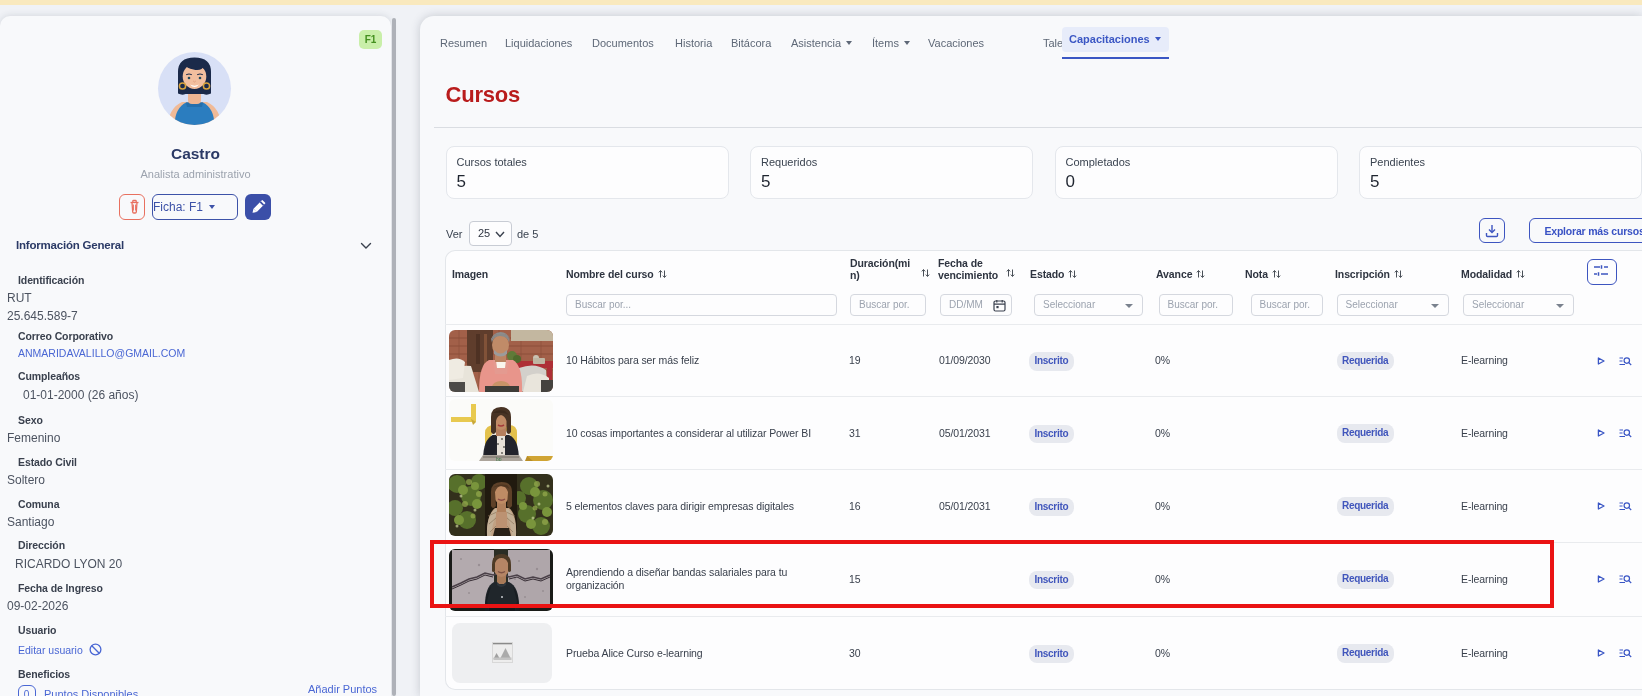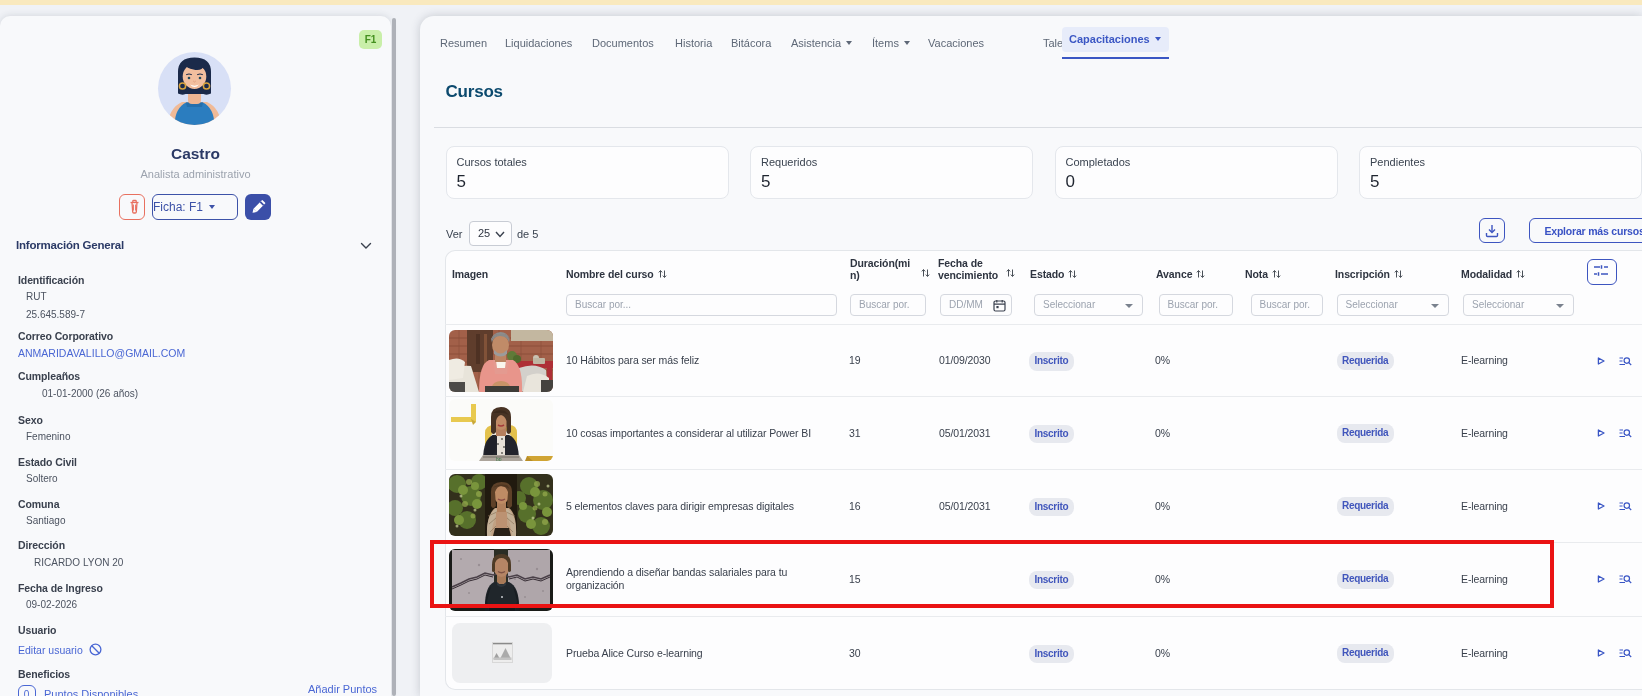--- a/index.html
+++ b/index.html
@@ -6,21 +6,21 @@
 html,body{width:1642px;height:696px;overflow:hidden;}
 body{font-family:"Liberation Sans",sans-serif;background:#F0F2F6;position:relative;}
 .abs{position:absolute;}
 #topbar{position:absolute;left:0;top:0;width:1642px;height:5px;background:#F9E9BE;}
 #leftpanel{position:absolute;left:0;top:16px;width:391px;height:680px;background:#F8F9FB;border-radius:10px 10px 0 0;box-shadow:0 0 7px rgba(45,55,75,.16);}
 #scrollthumb{position:absolute;left:392px;top:18px;width:4px;height:678px;background:#AEB1B8;border-radius:2px;}
 #maincard{position:absolute;left:420px;top:16px;width:1222px;height:680px;background:#F8F9FB;border-radius:14px 0 0 0;box-shadow:0 0 10px rgba(45,55,75,.22);}
 .tab{position:absolute;top:21px;font-size:11px;color:#5E6877;white-space:nowrap;}
 .caret{display:inline-block;width:0;height:0;border-left:3.5px solid transparent;border-right:3.5px solid transparent;border-top:4.5px solid #5E6877;vertical-align:middle;margin-left:5px;margin-top:-2px;}
 .flabel{position:absolute;left:18px;font-size:10.5px;font-weight:bold;color:#3A414E;white-space:nowrap;letter-spacing:-0.1px;}
-.fval{position:absolute;left:26px;font-size:10px;color:#4C5360;white-space:nowrap;}
+.fval{position:absolute;left:7px;font-size:12px;color:#4C5360;white-space:nowrap;}
 .flink{position:absolute;left:18px;font-size:10.5px;color:#4A67D4;white-space:nowrap;}
 .statcard{position:absolute;top:146px;width:283px;height:52.5px;background:#FDFDFE;border:1px solid #E4E7EC;border-radius:8px;}
 .statcard .l{position:absolute;left:10px;top:9px;font-size:11px;color:#3A4350;}
 .statcard .v{position:absolute;left:10px;top:25px;font-size:17px;color:#1F2530;}
 .th{position:absolute;font-size:10.5px;font-weight:bold;color:#2E3440;white-space:nowrap;letter-spacing:-0.1px;}
 .sorti{display:inline-block;margin-left:4px;vertical-align:-1px;}
 .finput{position:absolute;top:294px;height:22px;background:#FDFDFE;border:1px solid #D5D8DF;border-radius:4px;font-size:10px;color:#9CA3AF;line-height:20px;padding-left:8px;white-space:nowrap;overflow:hidden;}
 .fsel{position:absolute;top:294px;height:22px;background:#FDFDFE;border:1px solid #D5D8DF;border-radius:4px;font-size:10px;color:#9CA3AF;line-height:20px;padding-left:8px;}
 .fsel .c{position:absolute;right:9px;top:9px;width:0;height:0;border-left:4px solid transparent;border-right:4px solid transparent;border-top:4px solid #7A828E;}
 .row-divider{position:absolute;left:445px;width:1197px;height:1px;background:#E9EBEE;}
@@ -132,21 +132,21 @@
   <div class="tab" style="left:255px;">Historia</div>
   <div class="tab" style="left:311px;">Bitácora</div>
   <div class="tab" style="left:371px;">Asistencia<span class="caret"></span></div>
   <div class="tab" style="left:452px;">Ítems<span class="caret"></span></div>
   <div class="tab" style="left:508px;">Vacaciones</div>
   <div class="tab" style="left:583px;margin-left:40px;">Talento<span class="caret"></span></div>
   <div class="abs" style="left:642px;top:11px;width:107px;height:25px;background:#E7ECFA;border-radius:4px;"></div>
   <div class="tab" style="left:649px;top:17px;color:#3B57C4;font-weight:bold;">Capacitaciones<span class="caret" style="border-top-color:#3B57C4;"></span></div>
   <div class="abs" style="left:642px;top:40.5px;width:107px;height:2.5px;background:#3B57C4;"></div>
 
-  <div class="abs" style="left:25.5px;top:66px;font-size:17px;font-weight:bold;color:#0c4a6e;letter-spacing:-0.2px;">Cursos</div>
+  <div class="abs" style="left:25.5px;top:66px;font-size:22px;font-weight:bold;color:#b91c1c;letter-spacing:-0.2px;">Cursos</div>
   <div class="abs" style="left:14px;top:111px;width:1208px;height:1px;background:#DADDE2;"></div>
 
   <div class="statcard" style="left:25.5px;top:130px;">
       <div class="l">Cursos totales</div>
       <div class="v">5</div>
     </div>
   <div class="statcard" style="left:330px;top:130px;">
       <div class="l">Requeridos</div>
       <div class="v">5</div>
     </div>

